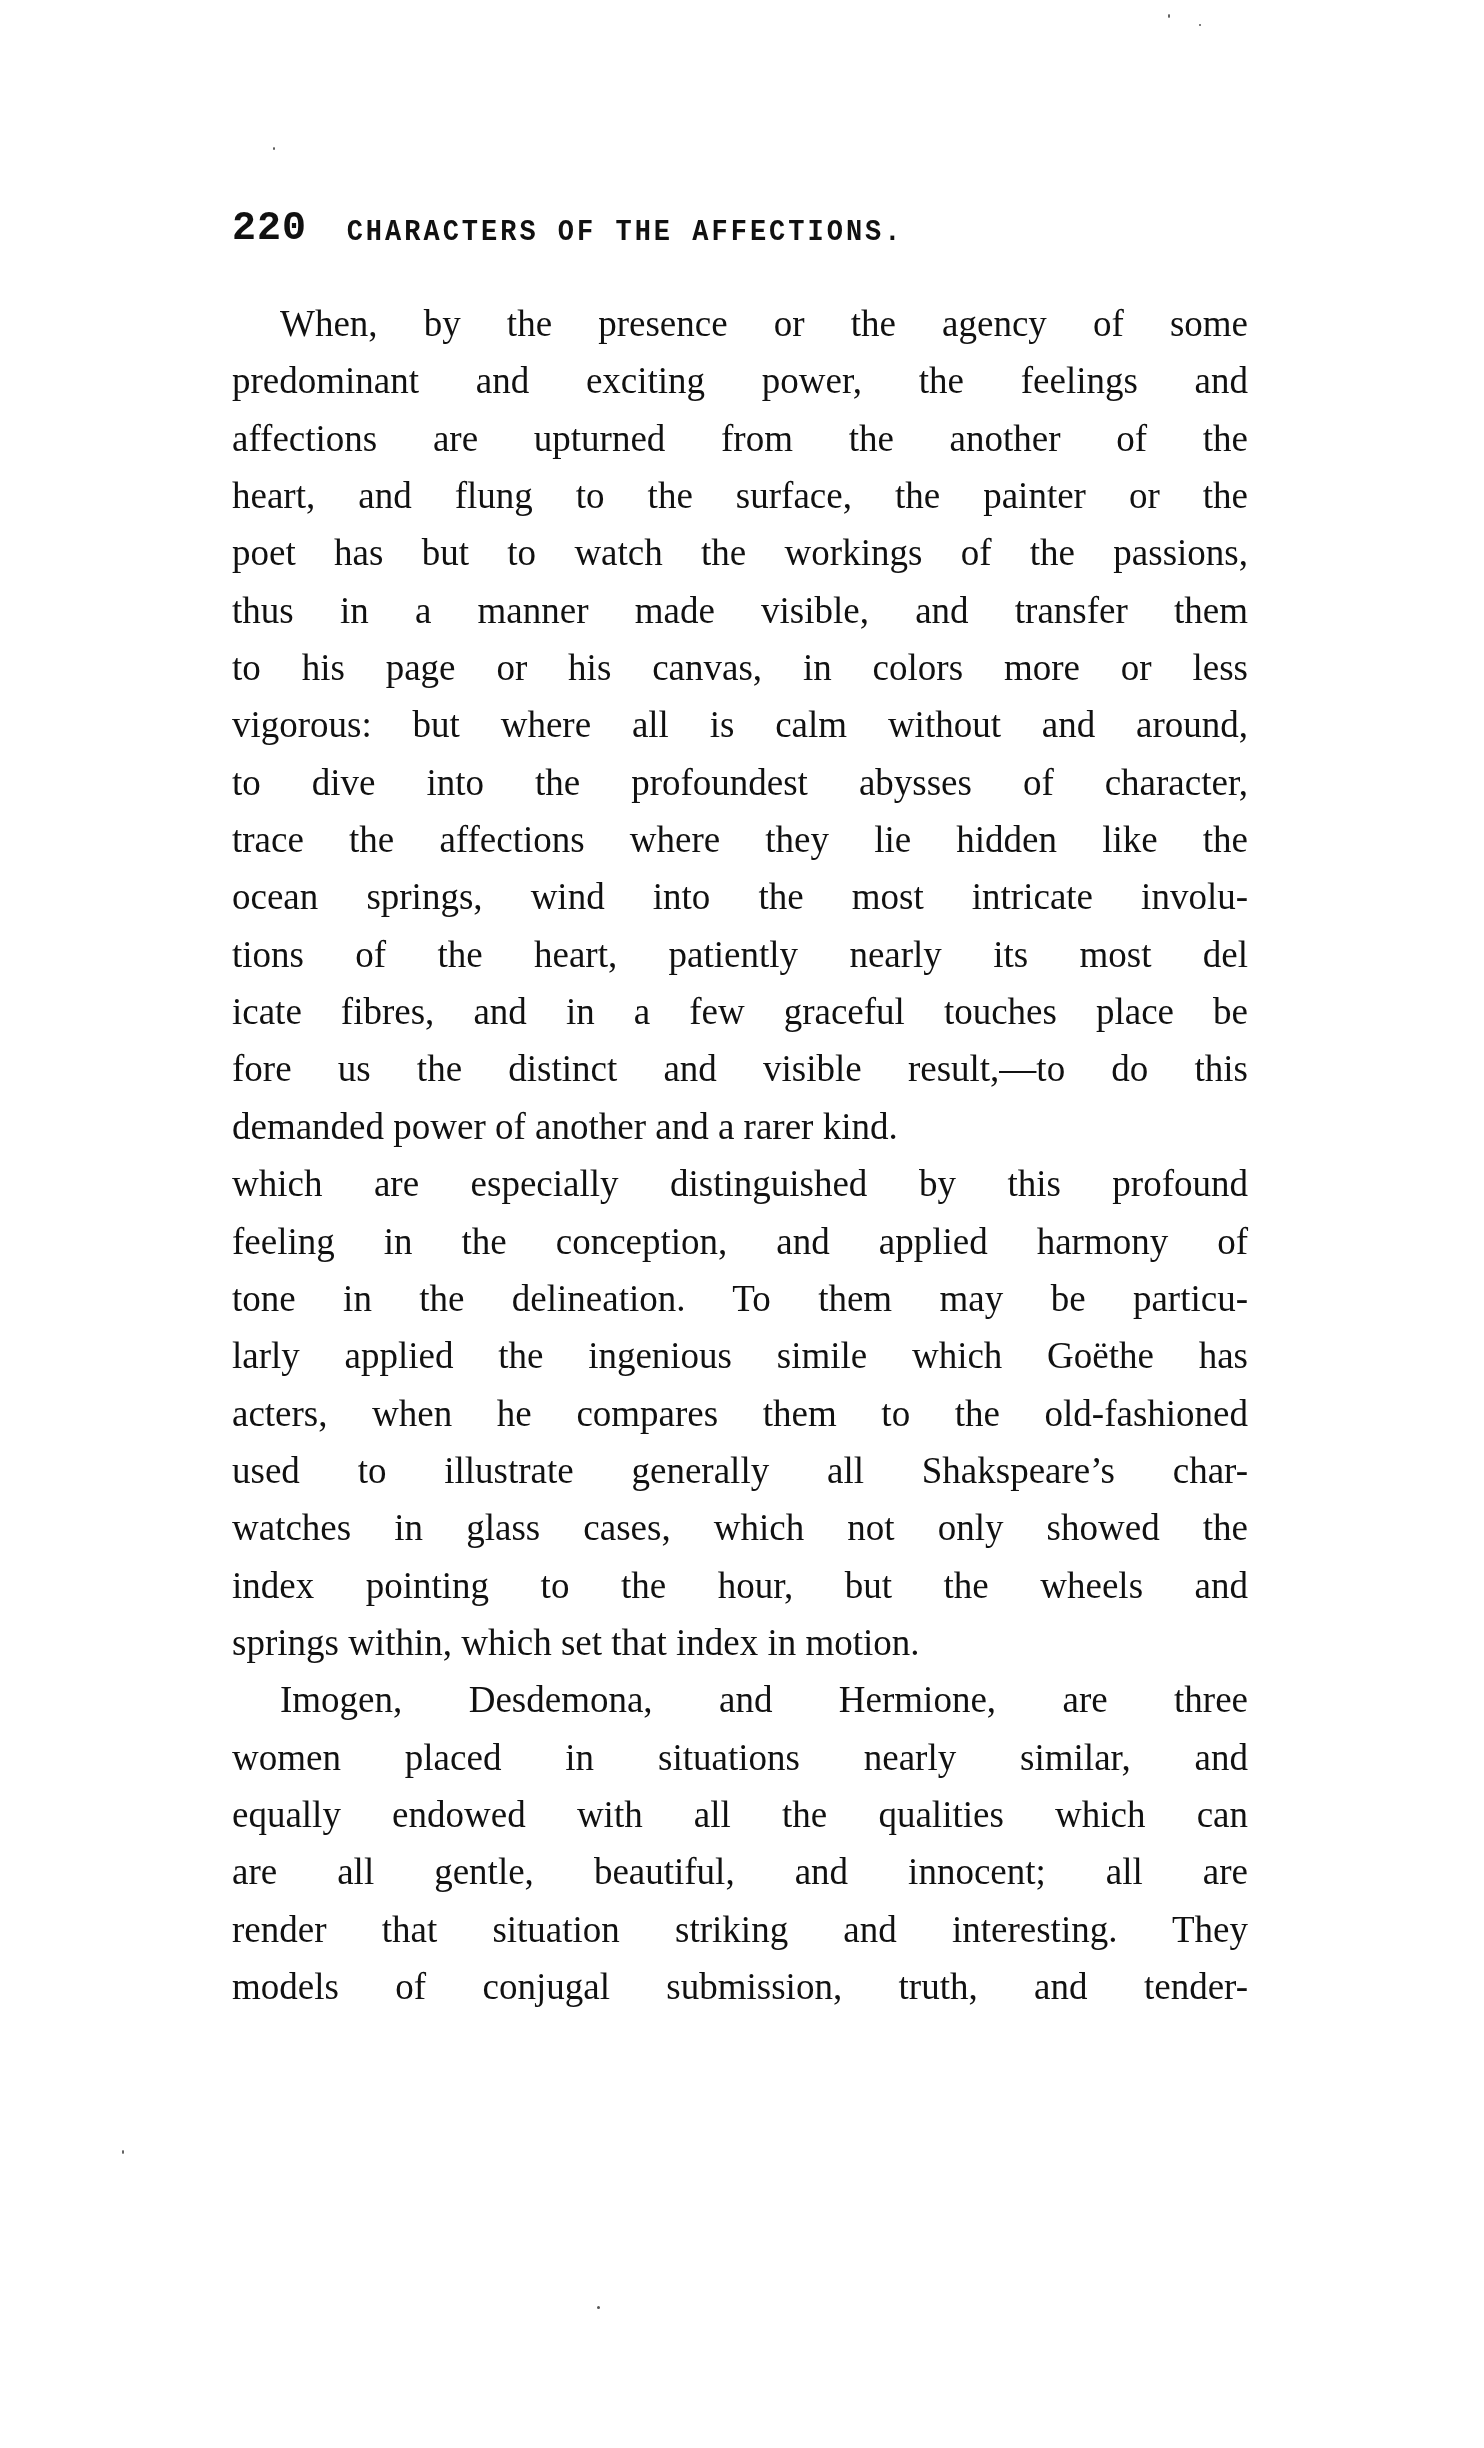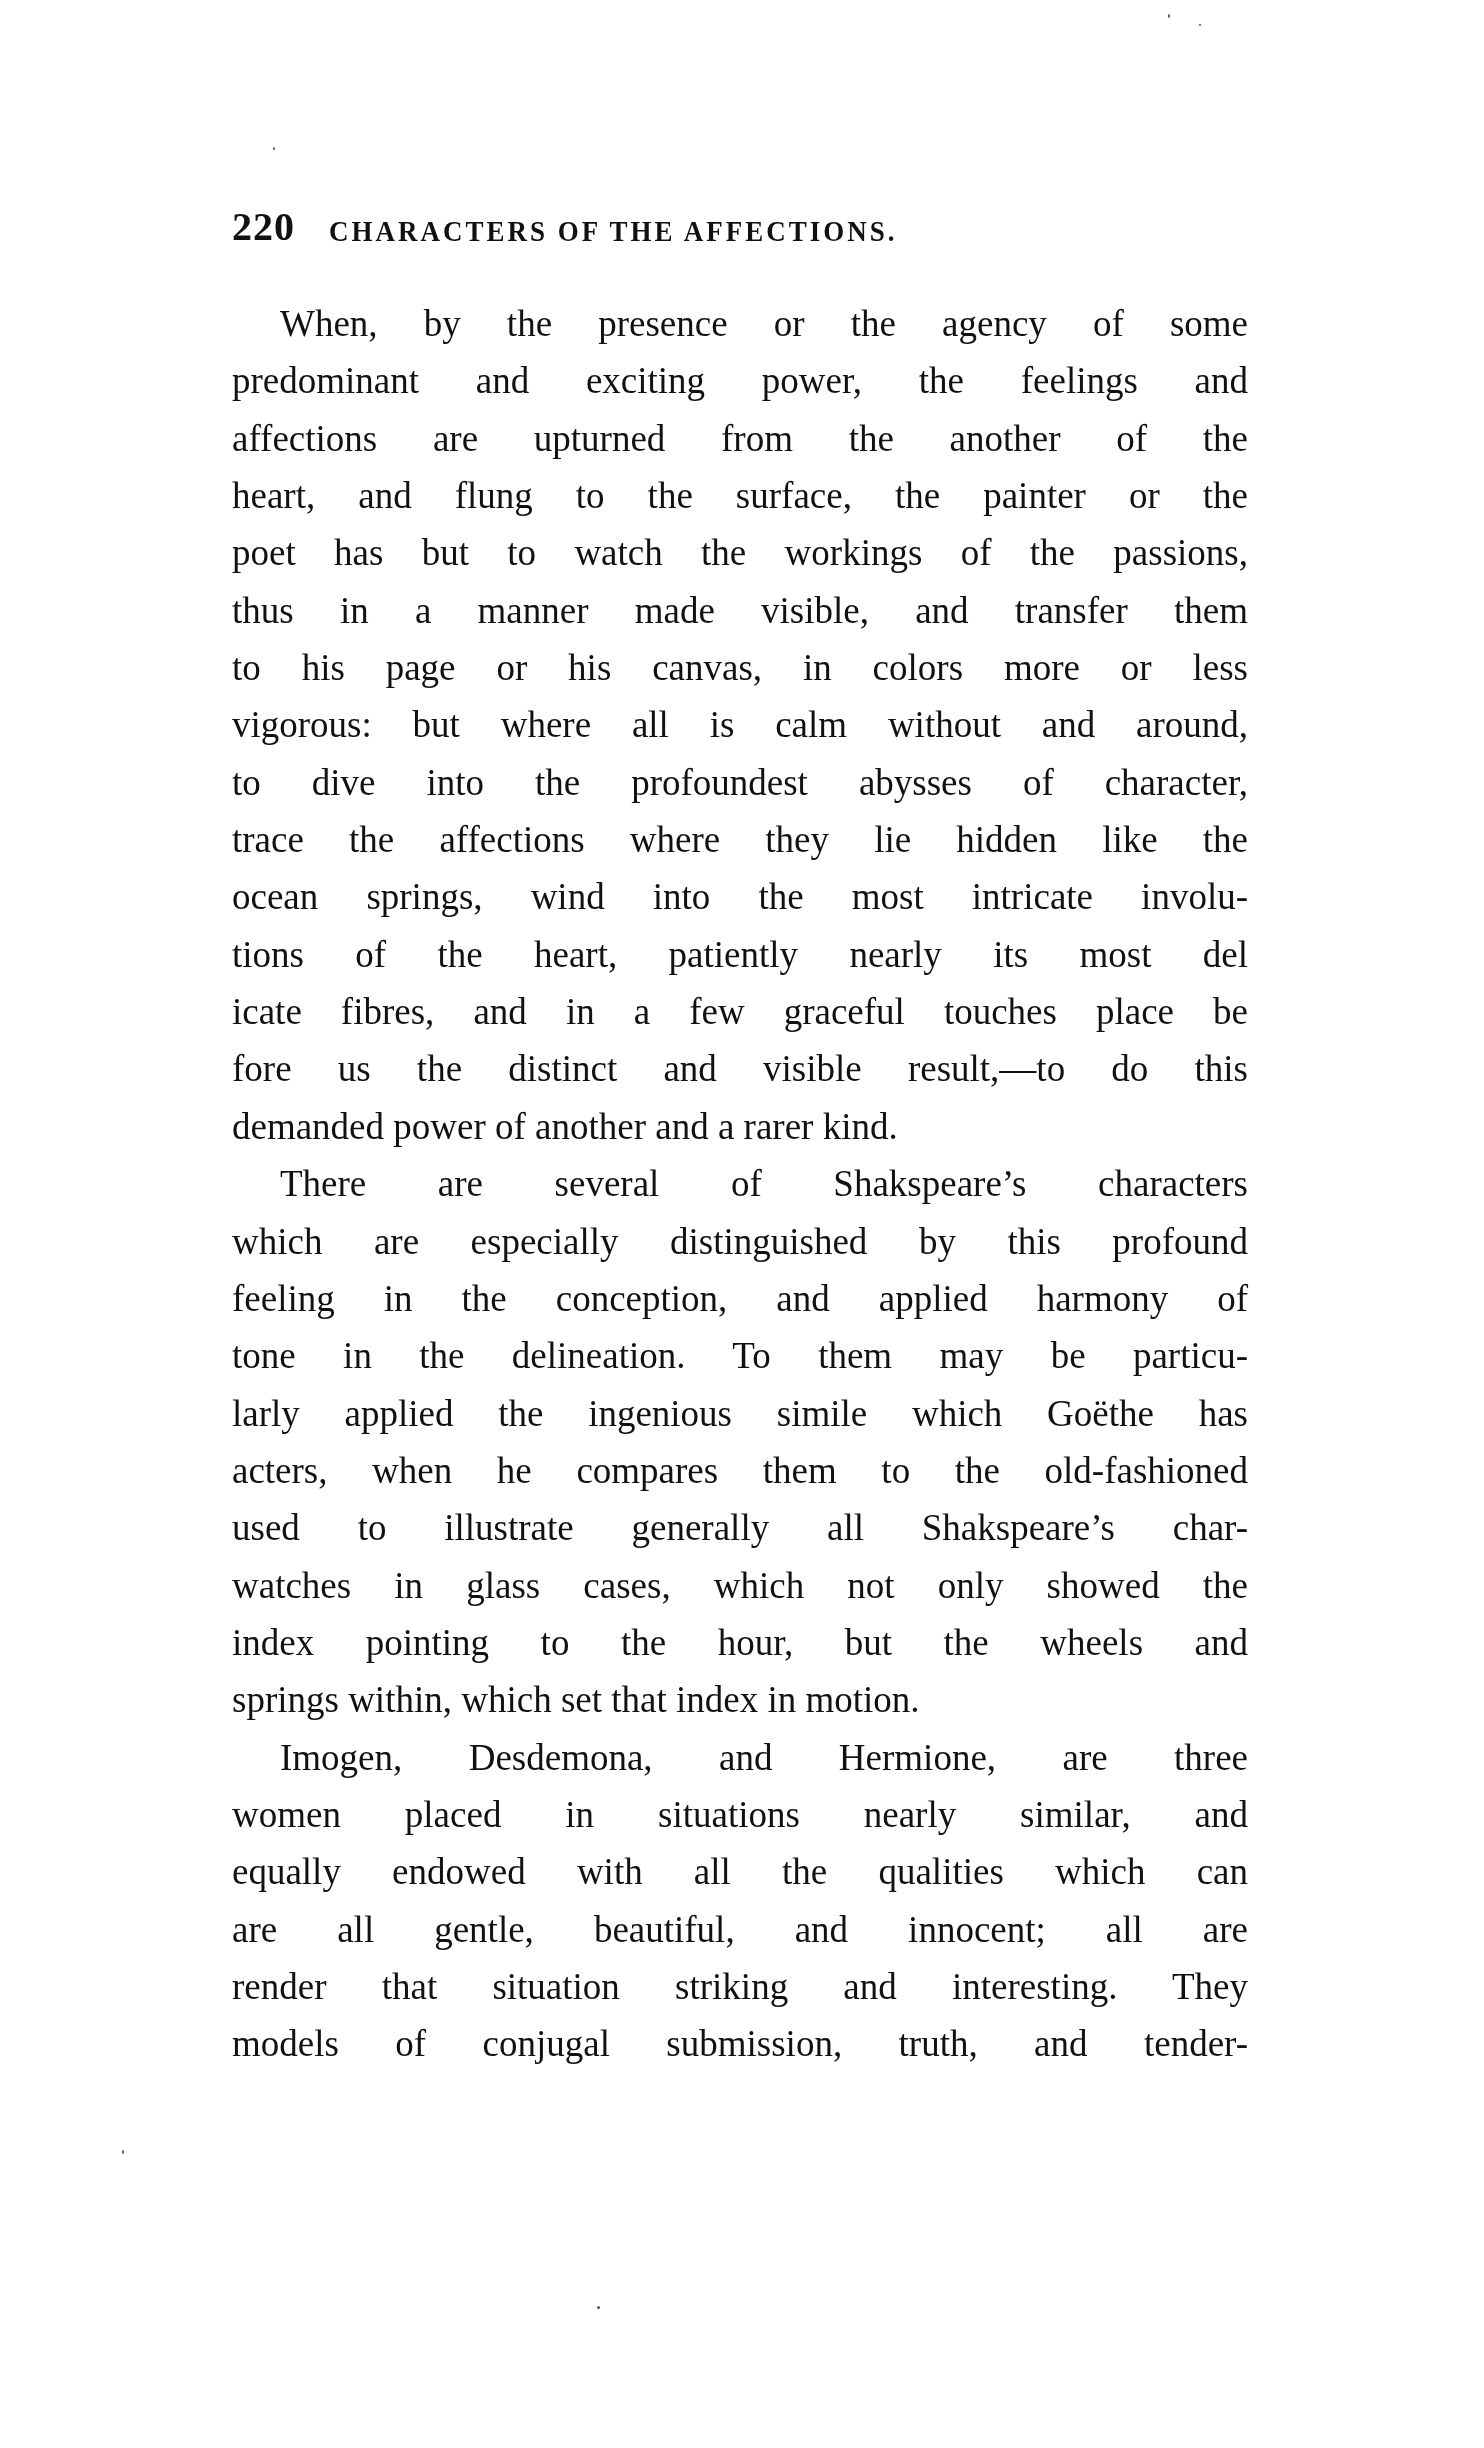--- a/index.html
+++ b/index.html
@@ -1,20 +1,20 @@
 <!DOCTYPE html>
 <html><head>
 <meta charset="utf-8">
 <style>
   html, body { margin: 0; padding: 0; background: #ffffff; }
   body { width: 1484px; height: 2448px; position: relative; overflow: hidden;
          font-family: "Liberation Serif", "DejaVu Serif", serif; color: #111111; }
   .page { position: absolute; left: 0; top: 0; width: 1484px; height: 2448px; }
-  .running-head { position: absolute; left: 232px; top: 196px; width: 1016px; height: 50px;
-                  white-space: nowrap; line-height: 62px; }
+  .running-head { position: absolute; left: 232px; top: 208px; width: 1016px; height: 50px;
+                  white-space: nowrap; line-height: 42px; font-family: Liberation Mono, monospace; }
   .folio { font-size: 40px; font-weight: bold; letter-spacing: 1px; }
   .head-title { font-size: 27px; font-weight: bold; letter-spacing: 3px; margin-left: 30px;
                 display: inline-block; transform: scaleY(1.12); }
   .body-text { position: absolute; left: 232px; top: 295px; width: 1016px; }
   .line { display: block; height: 57.35px; line-height: 57.35px; font-size: 37px;
           text-align: justify; text-align-last: justify; white-space: nowrap;
           overflow: visible; }
   .line.indent { padding-left: 48px; }
   .line.last { text-align-last: left; }
   .speck { position: absolute; background: #555; border-radius: 50%; }
@@ -41,21 +41,20 @@
       <span class="line">vigorous: but where all is calm without and around,</span>
       <span class="line">to dive into the profoundest abysses of character,</span>
       <span class="line">trace the affections where they lie hidden like the</span>
       <span class="line">ocean springs, wind into the most intricate involu-</span>
       <span class="line">tions of the heart, patiently nearly its most del</span>
       <span class="line">icate fibres, and in a few graceful touches place be</span>
       <span class="line">fore us the distinct and visible result,—to do this</span>
       <span class="line last">demanded power of another and a rarer kind.</span>
     </div>
     <div class="paragraph">
-      <span class="line indent">There are several of Shakspeare’s characters</span>
       <span class="line">which are especially distinguished by this profound</span>
       <span class="line">feeling in the conception, and applied harmony of</span>
       <span class="line">tone in the delineation.  To them may be particu-</span>
       <span class="line">larly applied the ingenious simile which Goëthe has</span>
       <span class="line">acters, when he compares them to the old-fashioned</span>
       <span class="line">used to illustrate generally all Shakspeare’s char-</span>
       <span class="line">watches in glass cases, which not only showed the</span>
       <span class="line">index pointing to the hour, but the wheels and</span>
       <span class="line last">springs within, which set that index in motion.</span>
     </div>

